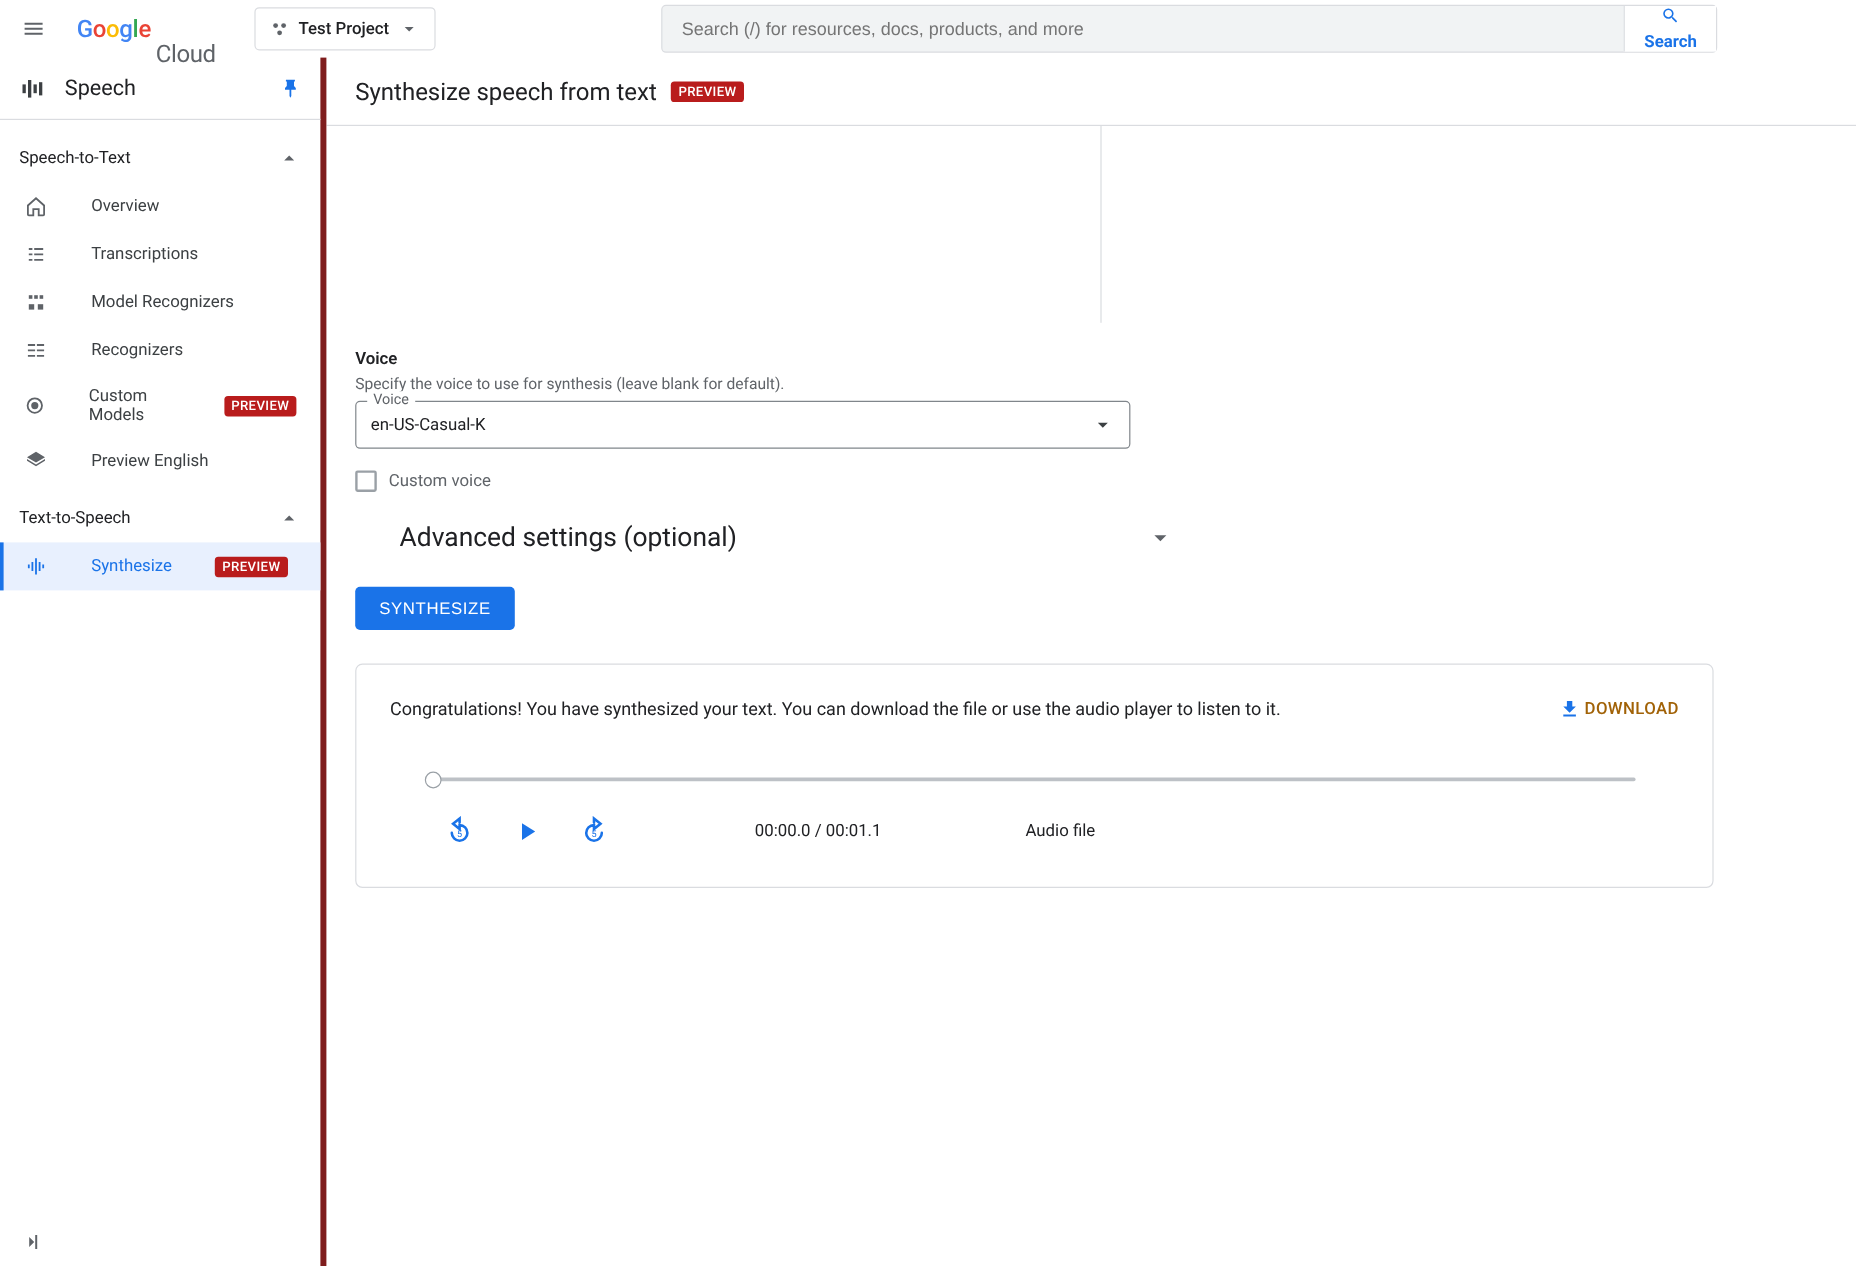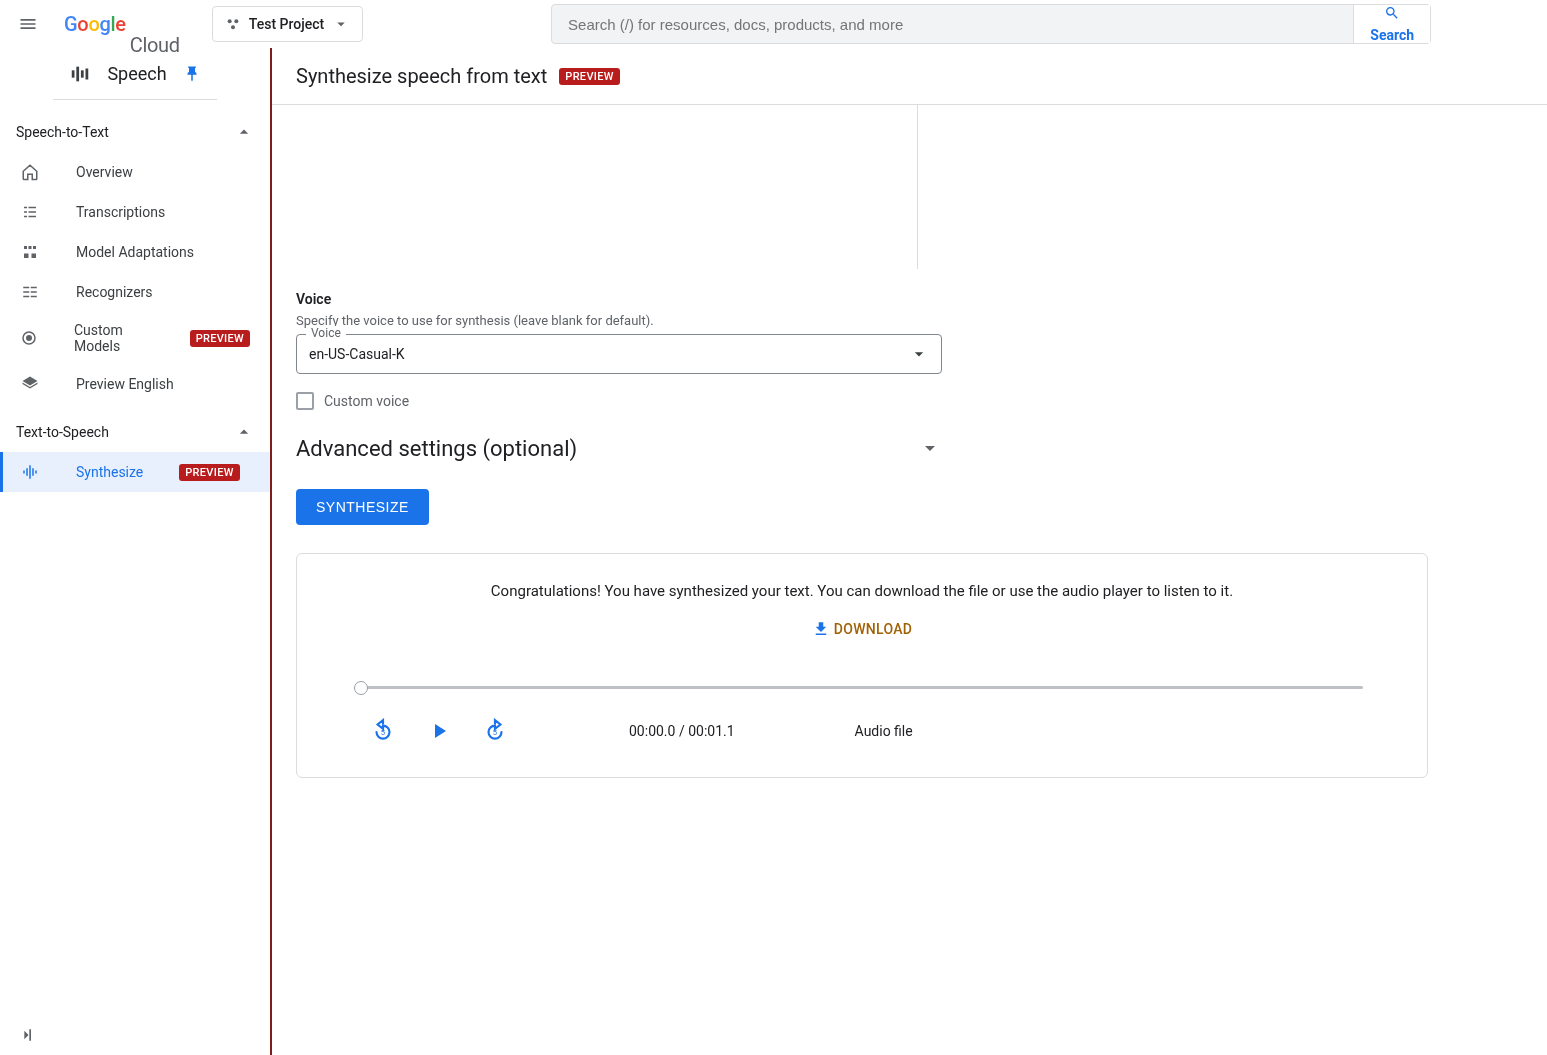--- a/index.html
+++ b/index.html
@@ -54,22 +54,22 @@
     padding: 0 16px; font-size:15px; color:#5f6368;
   }
   .search-btn {
     display:flex; align-items:center; gap:6px;
     height:100%; padding:0 16px; border-left:1px solid #dadce0;
     color:#1a73e8; font-weight:700; cursor:pointer; background:#fff;flex-direction:column;
   }
   
   .layout { display:flex; height: calc(100vh - 48px); }
   .sidebar {
-    width: 272px; border-right:2px solid #7f1d1d;
-    display:flex; flex-direction:column; position:relative;align-items:center;
+    width: 272px; border-right:5px solid #7f1d1d;
+    display:flex; flex-direction:column; position:relative;
   }
   .sidebar-header {
     display:flex; align-items:center; gap:16px;
     padding: 0 16px; height:52px; border-bottom:1px solid #dadce0;
   }
   .speech-icon { color:#5f6368; }
   .sidebar-title { font-size:18px; font-weight:400; flex:1; }
   .pin-btn { color:#1a73e8; cursor:pointer; }
   .nav-section {
     padding: 12px 0 0 0;
@@ -127,33 +127,33 @@
     height:40px; display:flex; align-items:center; justify-content:space-between;
     padding:0 12px; cursor:pointer; background:#fff;
   }
   .select-value { font-size:14px; }
   .checkbox-row { display:flex; align-items:center; gap:10px; margin-top:18px; color:#5f6368; }
   .checkbox {
     width:18px; height:18px; border:2px solid #9aa0a6; border-radius:2px; cursor:pointer;
   }
   .adv-settings {
     display:flex; align-items:flex-start; justify-content:space-between;
-    width:646px; margin-top:26px; cursor:pointer;
+    width:646px; margin-top:26px; cursor:pointer;margin-left:37px;
   }
   .adv-title { font-size:22px; font-weight:400; }
   .synth-btn {
     margin-top:28px; background:#1a73e8; color:#fff;
     border:none; border-radius:4px; padding:10px 20px;
     font-size:14px; font-weight:500; letter-spacing:0.5px; cursor:pointer;
   }
   .result-card {
     margin-top:28px; border:1px solid #dadce0; border-radius:6px;
     padding: 28px 28px 32px 28px;
   }
-  .result-top { display:flex; align-items:center; gap:20px;flex-direction:column; }
+  .result-top { display:flex; align-items:center; gap:20px; }
   .result-msg { font-size:15px; flex:1; }
   .download-btn {
     display:flex; align-items:center; gap:4px;
     color:#a16207; font-weight:500; font-size:14px; cursor:pointer; letter-spacing:0.3px;
   }
   .player { margin-top: 48px; padding: 0 36px; }
   .progress-track {
     height:3px; background:#bdc1c6; border-radius:2px; position:relative; cursor:pointer;
   }
   .progress-track .thumb {
@@ -253,21 +253,21 @@
       <div class="nav-item">
         <span class="nav-icon">
             <svg width="18" height="18" viewBox="0 0 24 24" fill="#5f6368">
               <rect x="4" y="4" width="4" height="4"></rect>
               <rect x="10" y="4" width="4" height="4"></rect>
               <rect x="16" y="4" width="4" height="4"></rect>
               <rect x="4" y="14" width="6" height="6"></rect>
               <rect x="14" y="14" width="6" height="6"></rect>
             </svg>
           </span>
-        <span>Model Adaptations</span>
+        <span>Model Recognizers</span>
       </div>
       <div class="nav-item">
         <span class="nav-icon">
             <svg width="18" height="18" viewBox="0 0 24 24" fill="#5f6368">
               <path d="M3 5h8v2H3V5zm10 0h8v2h-8V5zM3 11h8v2H3v-2zm10 0h8v2h-8v-2zM3 17h8v2H3v-2zm10 0h8v2h-8v-2z"></path>
             </svg>
           </span>
         <span>Recognizers</span>
       </div>
       <div class="nav-item">

